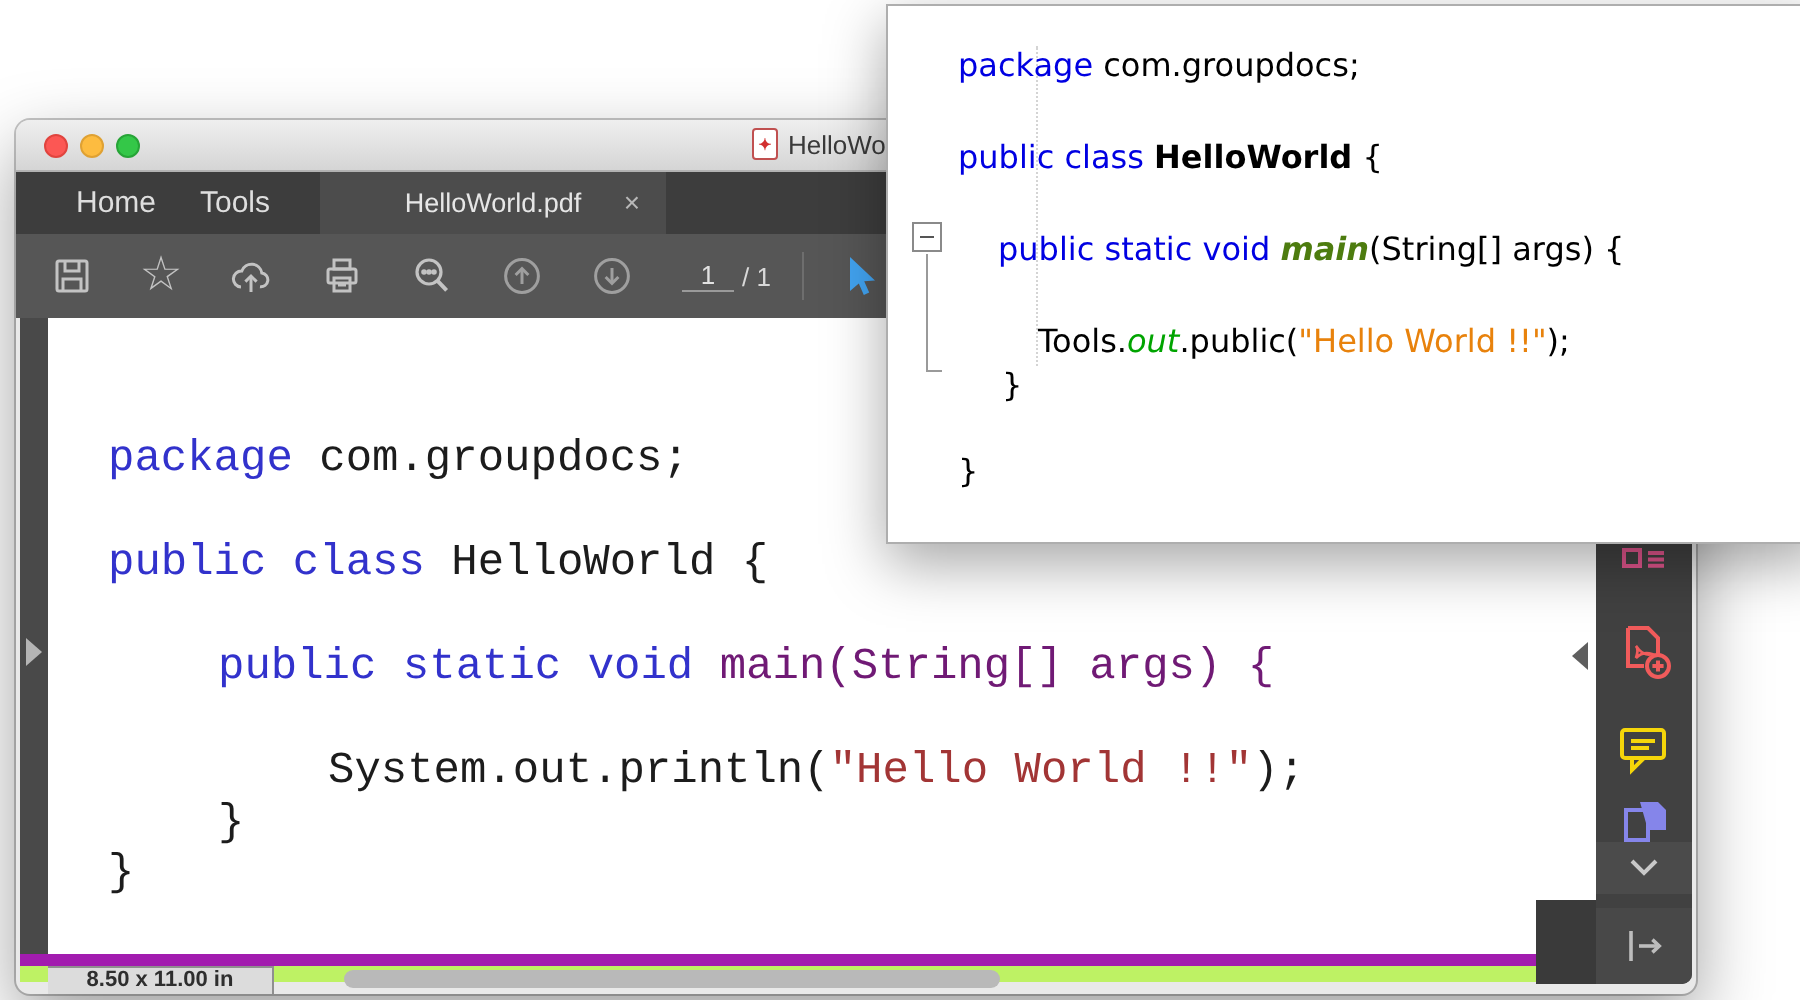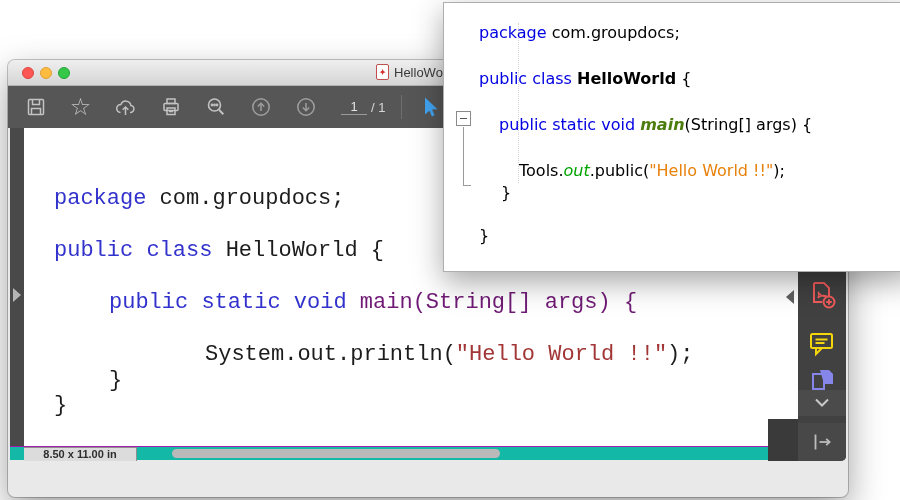--- a/index.html
+++ b/index.html
@@ -54,22 +54,22 @@
   .doc-area { position:absolute; left:16px; right:50px; top:0; height:318px; background:#ffffff; overflow:hidden; }
   .pdf-code { position:absolute; inset:0; font-family:"Liberation Mono", monospace;
               font-size:22px; }
   .code-line { position:absolute; white-space:pre; }
 
   .pane-collapse-arrow { position:absolute; right:54px; top:162px; width:0; height:0;
                          border-top:7px solid transparent; border-bottom:7px solid transparent;
                          border-right:8px solid #5f5f5f; }
 
   
-  .status-row { position:absolute; left:2px; right:52px; top:318px; height:14px; background:#14b8a6;
-                border-top:1px solid #a21caf; }
+  .status-row { position:absolute; left:2px; right:52px; top:318px; height:14px; background:#bef264;
+                border-top:6px solid #a21caf; }
   .size-box { position:absolute; left:14px; top:0; width:113px; height:14px; background:#dcdcdc;
               border-top:1px solid #8f8f8f; border-right:1px solid #8f8f8f;
               font-size:11px; font-weight:bold; color:#2e2e2e; text-align:center; line-height:13px; }
   .hscroll-thumb { position:absolute; left:162px; top:2px; width:328px; height:9px;
                    background:#b9b9b9; border-radius:5px; }
 
   
   .tools-pane { position:absolute; right:2px; top:0; width:48px; height:333px; background:#414141;
                 border-radius:0 0 5px 0; }
   .pane-icon { position:absolute; left:11px; width:26px; height:30px; }
@@ -100,20 +100,28 @@
   <div class="titlebar">
     <span class="tl red"></span>
     <span class="tl yellow"></span>
     <span class="tl green"></span>
     <span class="title-group">
       <span class="pdf-file-icon">✦</span>
       <span class="win-title">HelloWorld.pdf</span>
     </span>
   </div>
 
+  <div class="tabbar">
+    <span class="nav-tab tab-home">Home</span>
+    <span class="nav-tab tab-tools">Tools</span>
+    <div class="doc-tab">
+      <span>HelloWorld.pdf</span>
+      <span class="close">×</span>
+    </div>
+  </div>
 
   <div class="toolbar">
     <span class="tbtn">
       <svg width="22" height="22" viewBox="0 0 22 22" fill="none" stroke="#c3c3c3" stroke-width="1.5">
         <rect x="3.5" y="3.5" width="15" height="15" rx="1"></rect>
         <path d="M7.5 3.5v5h7v-5"></path>
         <path d="M6.5 18.5v-6h9v6"></path>
       </svg>
     </span>
     <span class="tbtn">
@@ -170,21 +178,21 @@
   <div class="body-row">
     <div class="nav-strip">
       <span class="nav-open-arrow"></span>
     </div>
 
     <div class="doc-area">
       <div class="pdf-code" id="pdf-code">
           <div class="code-line" style="top: 58px; left: 30px;"><span style="color: rgb(50, 50, 204);">package</span><span style="color: rgb(28, 28, 28);"> com.groupdocs;</span></div>
           <div class="code-line" style="top: 110px; left: 30px;"><span style="color: rgb(50, 50, 204);">public class</span><span style="color: rgb(28, 28, 28);"> HelloWorld {</span></div>
           <div class="code-line" style="top: 162px; left: 85px;"><span style="color: rgb(50, 50, 204);">public static void</span><span style="color: #701a75;"> main(String[] args) {</span></div>
-          <div class="code-line" style="top: 214px; left: 140px;"><span style="color: rgb(28, 28, 28); margin-left: 41px;">System.out.println(</span><span style="color: rgb(162, 53, 53);">"Hello World !!"</span><span style="color: rgb(28, 28, 28);">);</span></div>
+          <div class="code-line" style="top: 214px; left: 140px;"><span style="color: rgb(28, 28, 28);">System.out.println(</span><span style="color: rgb(162, 53, 53);">"Hello World !!"</span><span style="color: rgb(28, 28, 28);">);</span></div>
           <div class="code-line" style="top: 240px; left: 85px;"><span style="color: rgb(28, 28, 28);">}</span></div>
           <div class="code-line" style="top: 265px; left: 30px;"><span style="color: rgb(28, 28, 28);">}</span></div>
         </div>
     </div>
 
     <span class="pane-collapse-arrow"></span>
 
     <div class="status-row">
       <div class="size-box">8.50 x 11.00 in</div>
       <div class="hscroll-thumb"></div>

